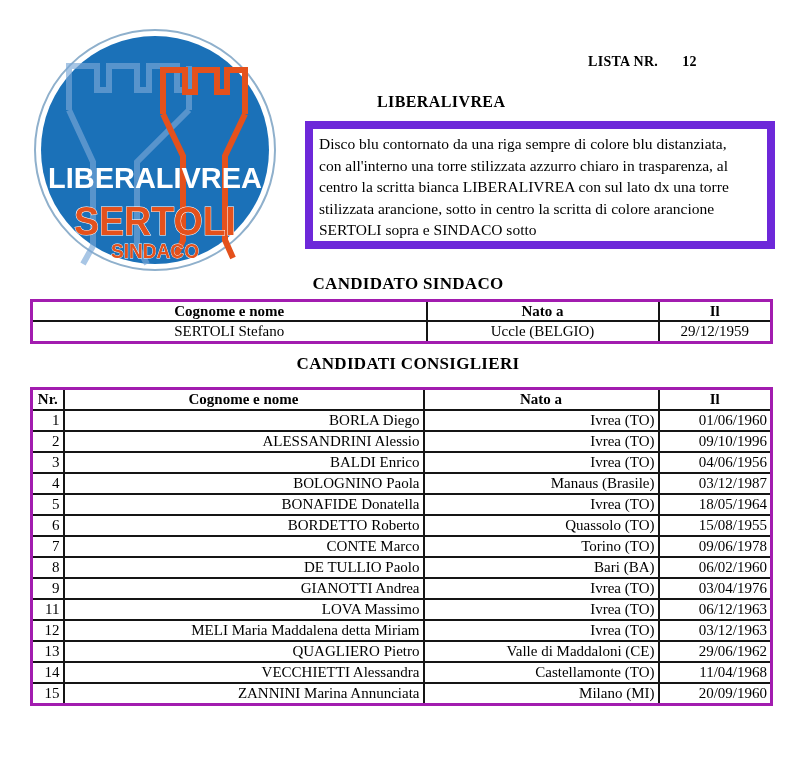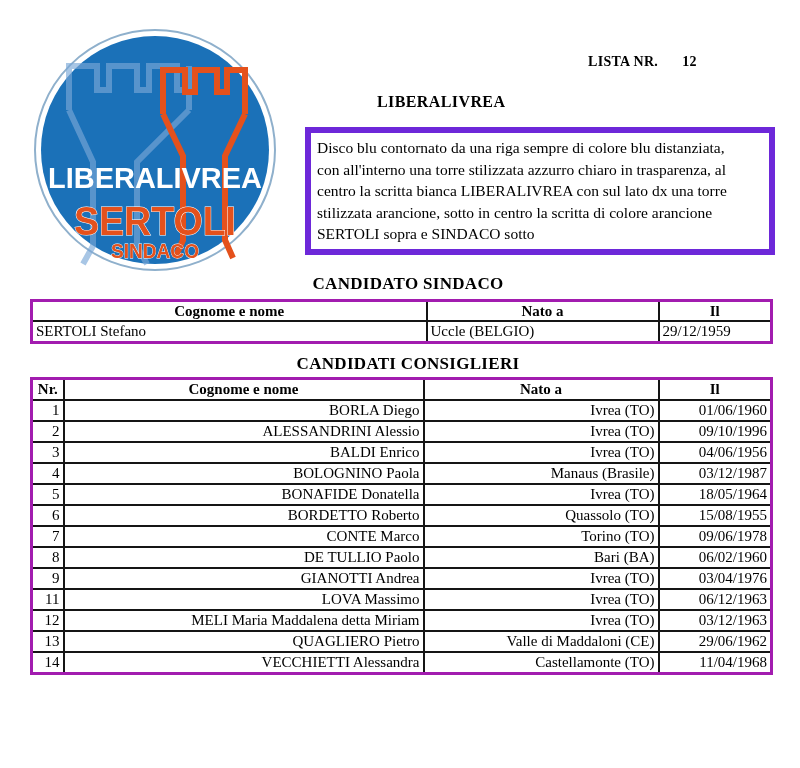--- a/index.html
+++ b/index.html
@@ -6,36 +6,36 @@
   body{width:800px;height:768px;font-family:"Liberation Serif",serif;color:#000;}
   .page{position:relative;width:800px;height:768px;background:#fff;overflow:hidden;}
 
   .logo-wrap{position:absolute;left:33px;top:28px;width:244px;height:244px;}
 
   .lista-line{position:absolute;left:588px;top:54px;font-weight:bold;font-size:14px;letter-spacing:0.3px;white-space:nowrap;}
   .lista-line .num{display:inline-block;margin-left:24px;}
 
   .party-heading{position:absolute;left:377px;top:93px;font-weight:bold;font-size:16px;letter-spacing:0.4px;}
 
-  .desc-box{position:absolute;left:305px;top:127px;width:470px;height:128px;box-sizing:border-box;
-    border:6px solid #6d28d9;padding:4px 6px 0 6px;font-size:15.5px;line-height:21.6px;
+  .desc-box{position:absolute;left:305px;top:121px;width:470px;height:128px;box-sizing:border-box;
+    border:8px solid #6d28d9;padding:4px 6px 0 6px;font-size:15.5px;line-height:21.6px;
     white-space:pre-line;}
 
   .section-title{position:absolute;left:8px;width:800px;text-align:center;font-weight:bold;font-size:17px;letter-spacing:0.3px;}
   .title-sindaco{top:274px;}
   .title-consiglieri{top:354px;}
 
   table.tbl{position:absolute;left:30px;width:740px;border-collapse:collapse;table-layout:fixed;
     border:3px solid #a21caf;font-size:15px;}
   table.tbl th,table.tbl td{border:2px solid #151515;padding:0 3px;overflow:hidden;white-space:nowrap;}
   table.tbl th{font-weight:bold;text-align:center;}
   .tbl-sindaco{top:299px;}
   .tbl-sindaco th{height:18px;}
-  .tbl-sindaco td{height:19px;}
-  .tbl-consiglieri{top:377px;}
+  .tbl-sindaco td{height:19px;text-align:center;}
+  .tbl-consiglieri{top:387px;}
   .tbl-consiglieri th{height:19px;}
   .tbl-consiglieri td{height:19px;}
   td.cell-nr{text-align:right;padding-right:6px;}
   td.cell-name,td.cell-born{text-align:right;padding-left:4px;}
   td.cell-date{text-align:right;}
 </style>
 </head>
 <body>
 
 <div class="page">
@@ -205,16 +205,22 @@
           <td class="cell-date">29/06/1962</td>
         </tr>
 
         <tr>
           <td class="cell-nr">14</td>
           <td class="cell-name">VECCHIETTI Alessandra</td>
           <td class="cell-born">Castellamonte (TO)</td>
           <td class="cell-date">11/04/1968</td>
         </tr>
 
+        <tr>
+          <td class="cell-nr">15</td>
+          <td class="cell-name">ZANNINI Marina Annunciata</td>
+          <td class="cell-born">Milano (MI)</td>
+          <td class="cell-date">20/09/1960</td>
+        </tr>
       </tbody>
   </table>
 
 </div>
 
 </body></html>

